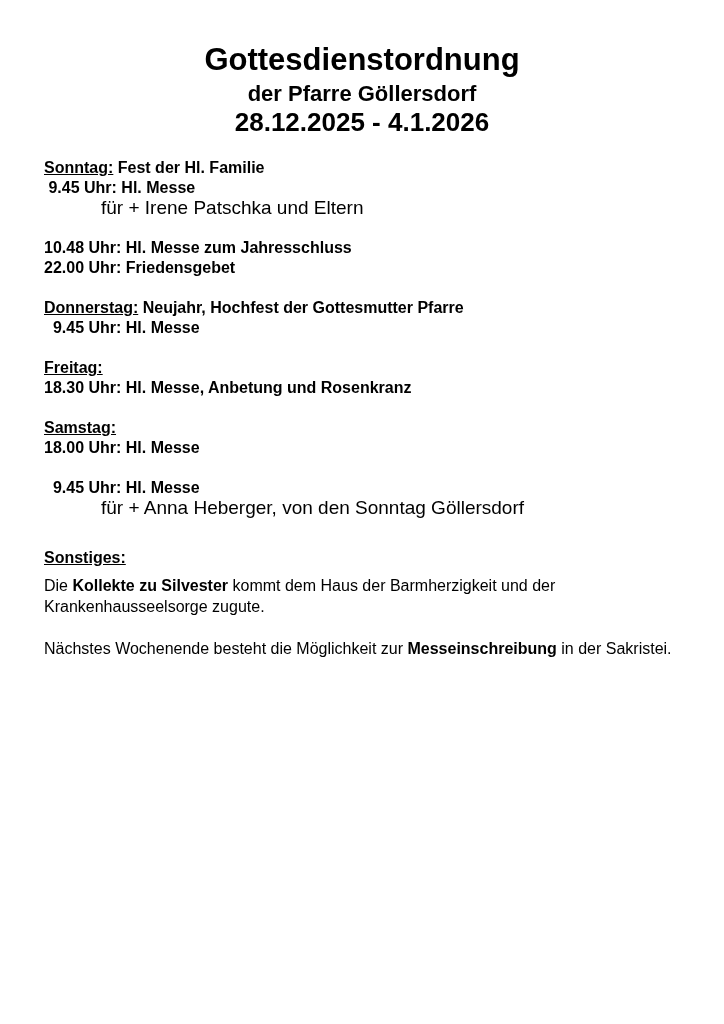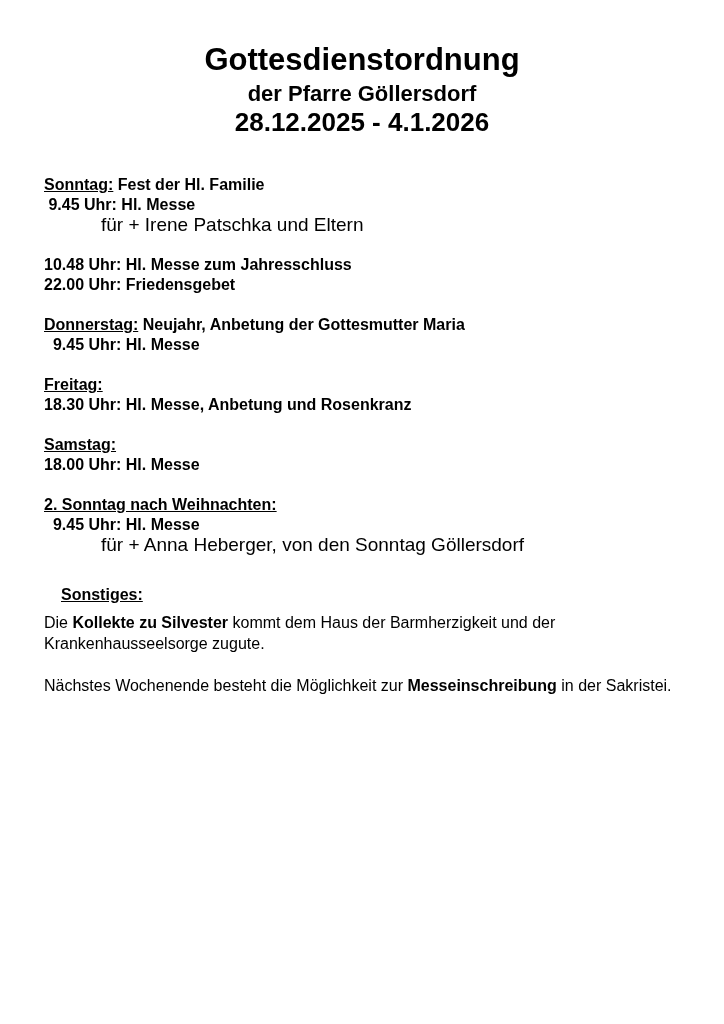--- a/index.html
+++ b/index.html
@@ -36,21 +36,21 @@
     margin: 3px 0 0 0;
     line-height: 1.2;
   }
   .doc-daterange {
     font-size: 26px;
     font-weight: bold;
     margin: 0;
     line-height: 1.2;
   }
   .schedule {
-    margin-top: 37px;
+    margin-top: 20px;
     font-size: 16px;
     line-height: 20px;
   }
   .entry {
     margin-bottom: 20px;
   }
   .entry-heading {
     font-weight: bold;
     white-space: pre-wrap;
   }
@@ -67,21 +67,21 @@
     padding-left: 57px;
     white-space: pre-wrap;
   }
   .notes {
     margin-top: 30px;
   }
   .notes-heading {
     font-size: 16px;
     font-weight: bold;
     text-decoration: underline;
-    margin: 0 0 7px 17px;
+    margin: 0 0 7px 0;
     line-height: 20px;
   }
   .notes p {
     font-size: 16px;
     font-weight: normal;
     line-height: 21px;
     margin: 0 0 21px 0;
     max-width: 636px;
   }
   .notes .b {
@@ -103,33 +103,32 @@
       <div class="entry">
         <div class="entry-heading"><span class="day-label">Sonntag:</span><span> Fest der Hl. Familie</span></div>
         <div class="line-time"> 9.45 Uhr: Hl. Messe</div>
         <div class="line-intention">für + Irene Patschka und Eltern</div>
       </div>
       <div class="entry">
         <div class="line-time">10.48 Uhr: Hl. Messe zum Jahresschluss</div>
         <div class="line-time">22.00 Uhr: Friedensgebet</div>
       </div>
       <div class="entry">
-        <div class="entry-heading"><span class="day-label">Donnerstag:</span><span> Neujahr, Anbetung der Gottesmutter Maria</span></div>
+        <div class="entry-heading"><span class="day-label">Donnerstag:</span><span> Neujahr, Hochfest der Gottesmutter Pfarre</span></div>
         <div class="line-time">  9.45 Uhr: Hl. Messe</div>
       </div>
       <div class="entry">
         <div class="entry-heading"><span class="day-label">Freitag:</span></div>
         <div class="line-time">18.30 Uhr: Hl. Messe, Anbetung und Rosenkranz</div>
       </div>
       <div class="entry">
         <div class="entry-heading"><span class="day-label">Samstag:</span></div>
         <div class="line-time">18.00 Uhr: Hl. Messe</div>
       </div>
       <div class="entry">
-        <div class="entry-heading"><span class="day-label">2. Sonntag nach Weihnachten:</span></div>
         <div class="line-time">  9.45 Uhr: Hl. Messe</div>
         <div class="line-intention">für + Anna Heberger, von den Sonntag Göllersdorf</div>
       </div>
     </main>
 
   <section class="notes">
     <h3 class="notes-heading">Sonstiges:</h3>
     <div id="notes-paragraphs">
         <p><span>Die </span><span class="b">Kollekte zu Silvester</span><span> kommt dem Haus der Barmherzigkeit und der Krankenhausseelsorge zugute.</span></p>
         <p><span>Nächstes Wochenende besteht die Möglichkeit zur </span><span class="b">Messeinschreibung</span><span> in der Sakristei.</span></p>

